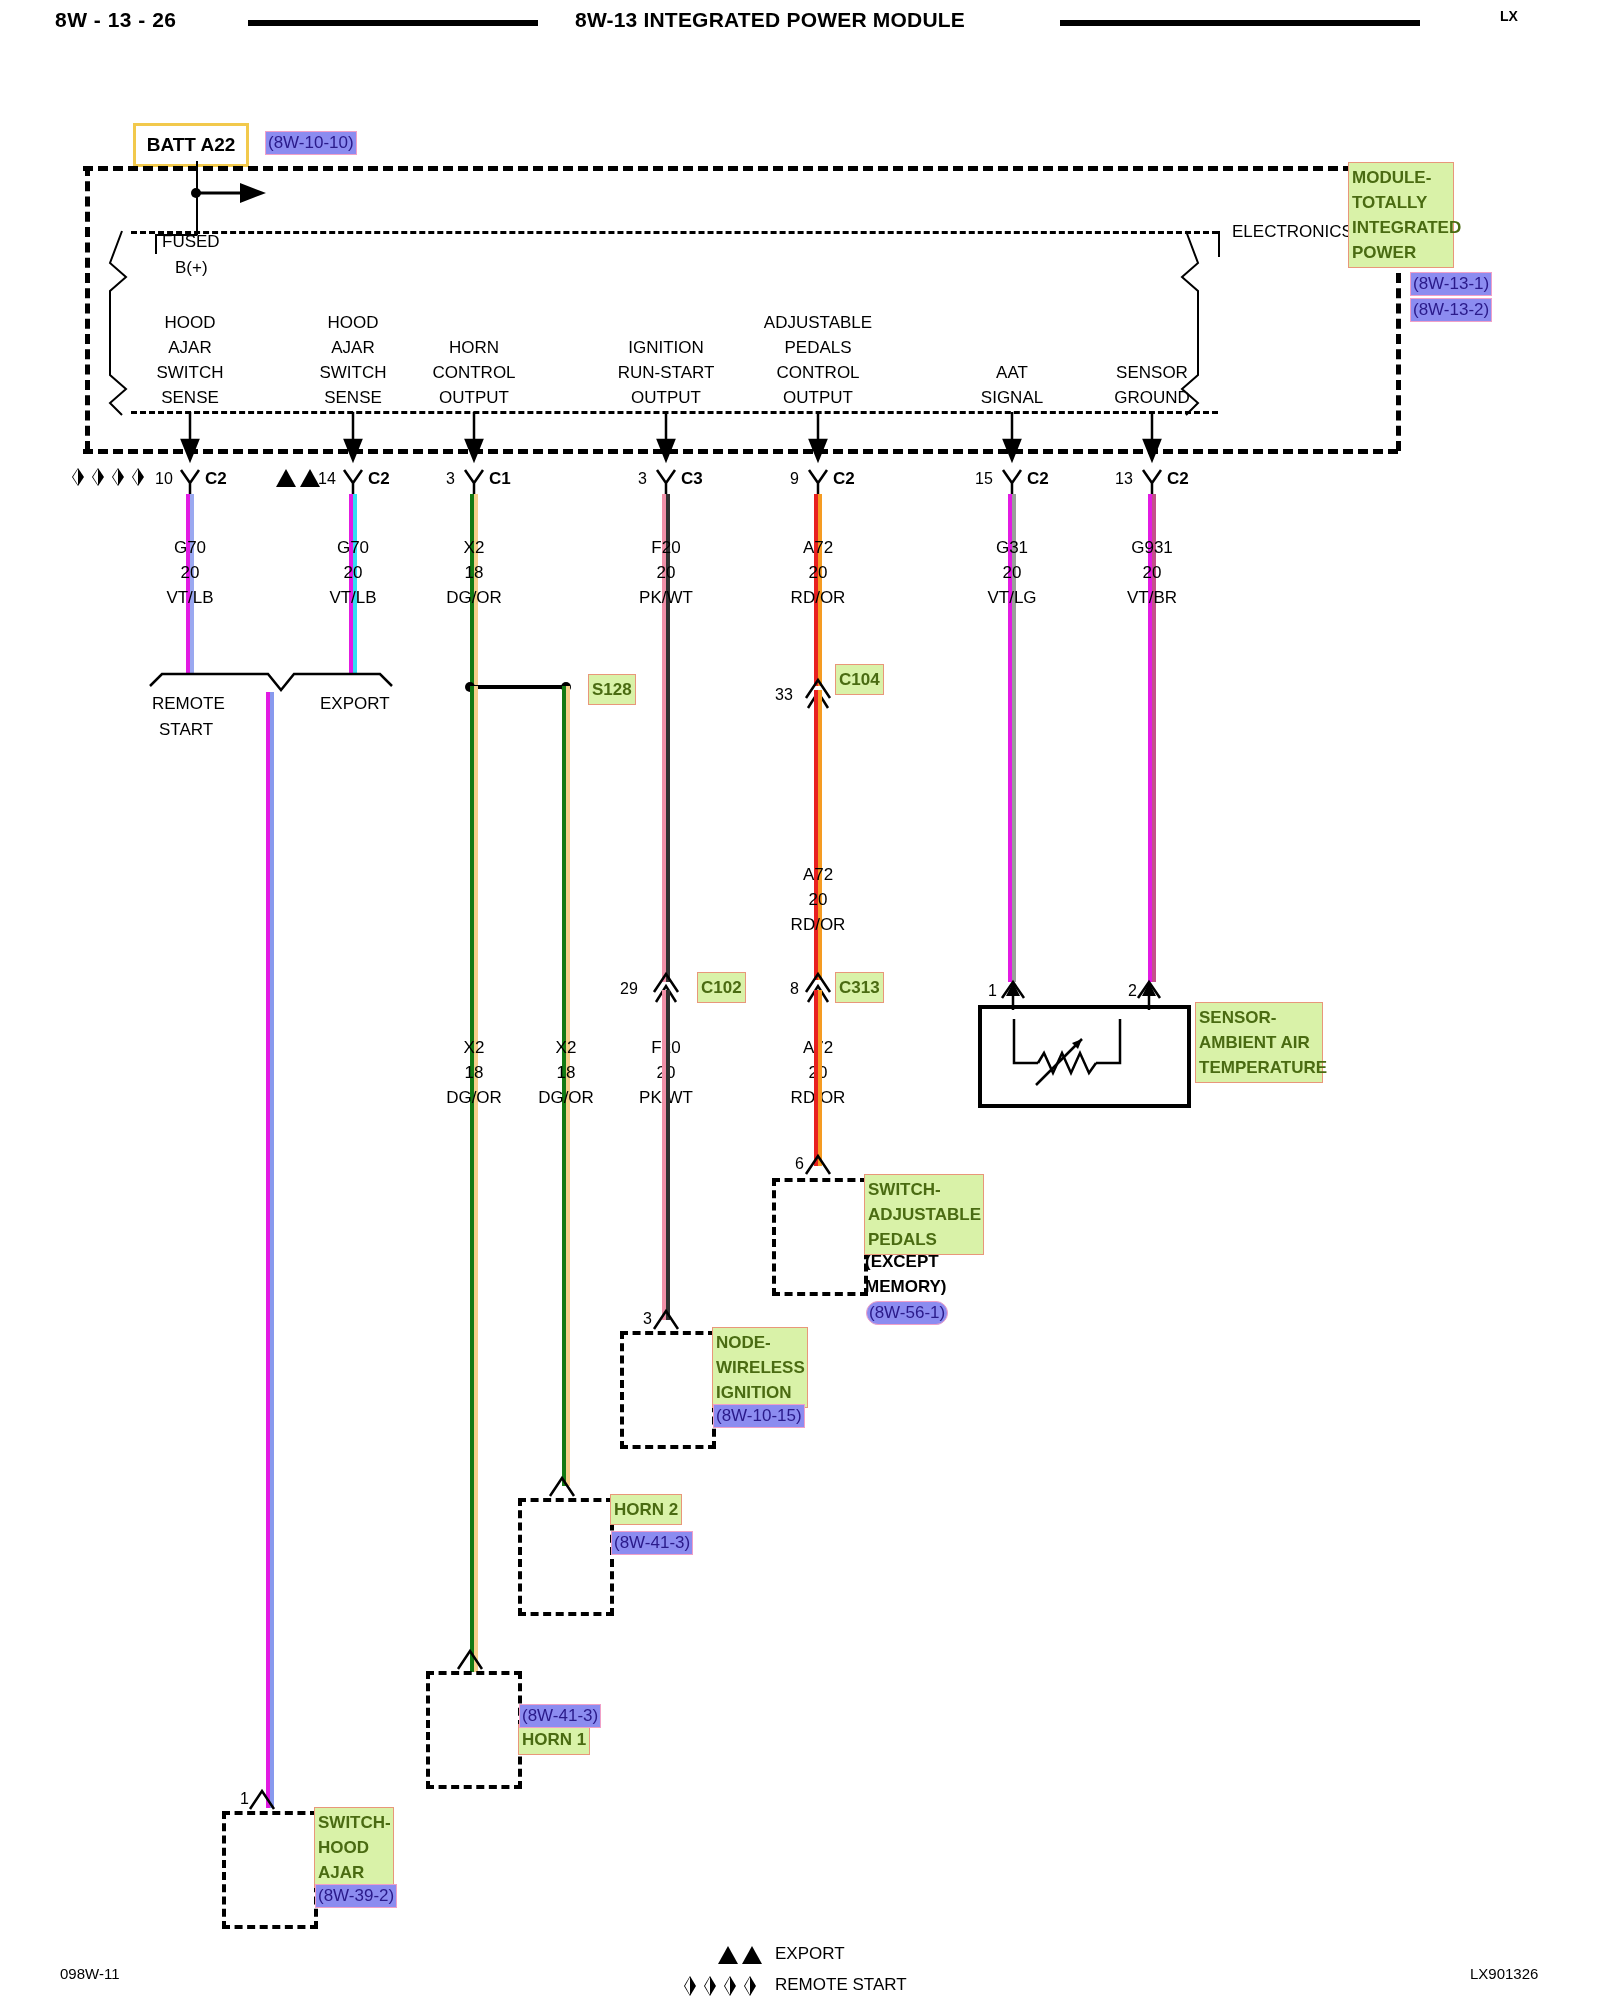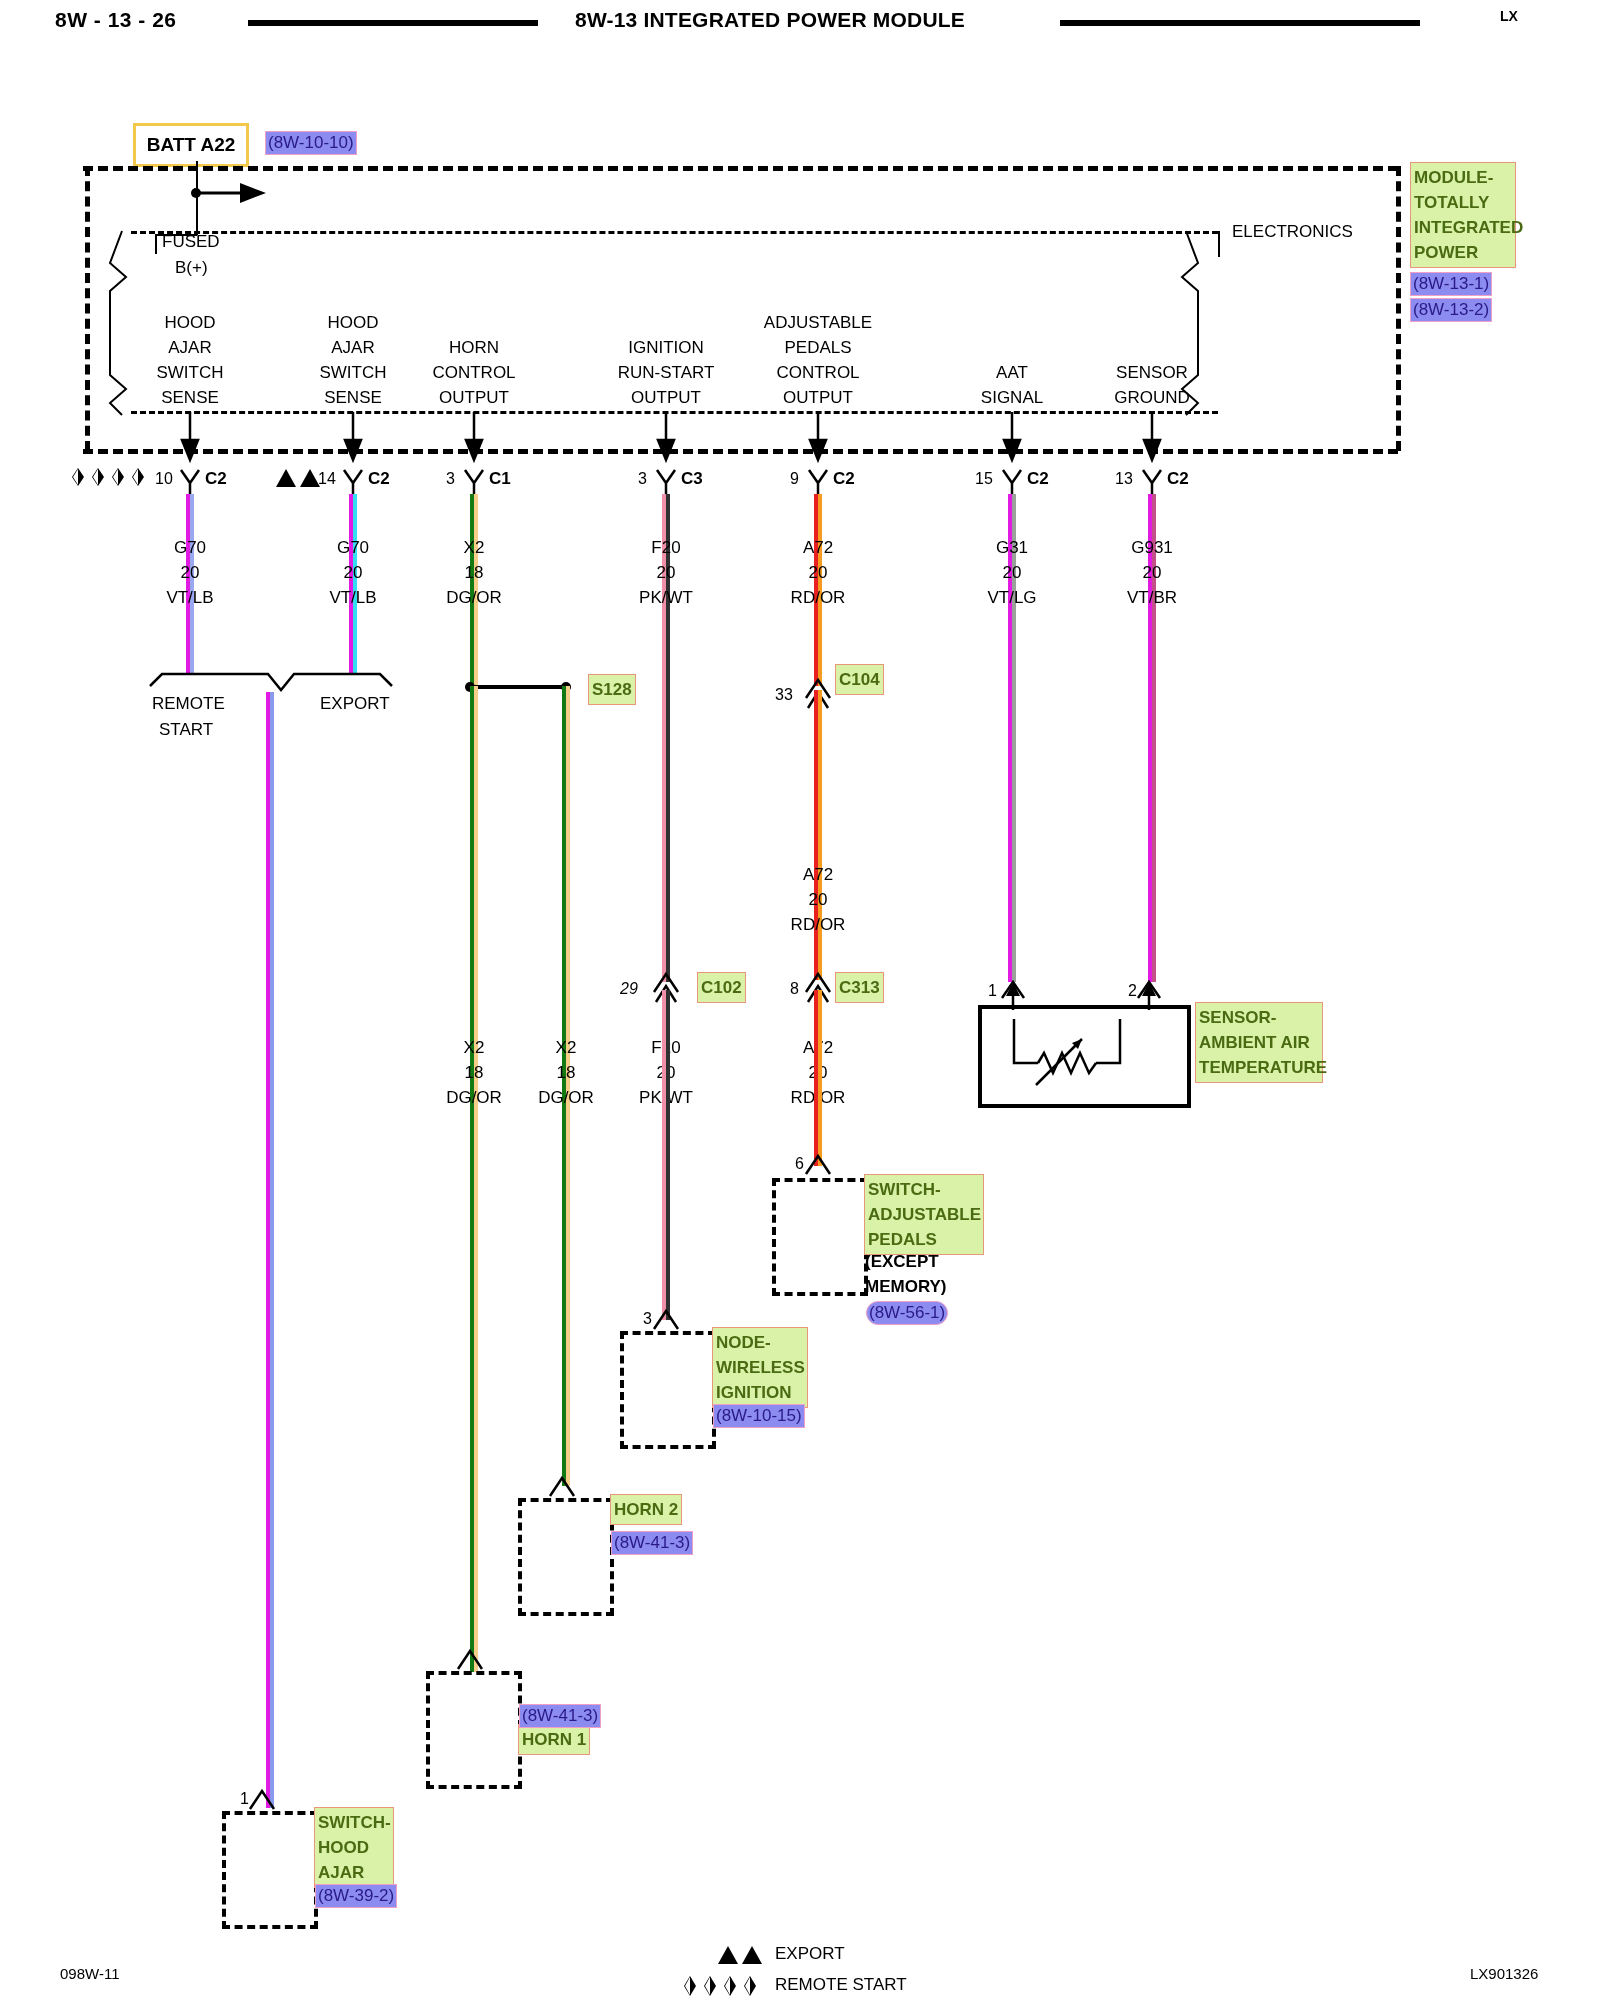--- a/index.html
+++ b/index.html
@@ -99,21 +99,21 @@
 <svg class="abs" style="left:190px;top:180px;" width="80" height="26">
   <circle cx="6" cy="13" r="5" fill="#000"></circle>
   <line x1="6" y1="13" x2="50" y2="13" stroke="#000" stroke-width="3"></line>
   <polygon points="50,3 76,13 50,23" fill="#000"></polygon>
 </svg>
 <div class="solid-h" style="left:155px;top:234px;width:42px;"></div>
 <div class="solid-v" style="left:155px;top:234px;height:20px;"></div>
 <div class="lbl" style="left:162px;top:232px;">FUSED</div>
 <div class="lbl" style="left:175px;top:258px;">B(+)</div>
 
-<div class="green-tag multi" style="left:1410px;top:162px;width:98px;">
+<div class="green-tag multi" style="left:1348px;top:162px;width:98px;">
   <span>MODULE-</span><br>
   <span>TOTALLY</span><br>
   <span>INTEGRATED</span><br>
   <span>POWER</span>
 </div>
 <div class="ref-tag" style="left:1410px;top:272px;">(8W-13-1)</div>
 <div class="ref-tag" style="left:1410px;top:298px;">(8W-13-2)</div>
 
 <div class="lbl-c" style="left:190px;top:313px;">HOOD</div>
 <div class="lbl-c" style="left:190px;top:338px;">AJAR</div>
@@ -290,21 +290,21 @@
 <div class="lbl-c" style="left:818px;top:865px;">A72</div>
 <div class="lbl-c" style="left:818px;top:890px;">20</div>
 <div class="lbl-c" style="left:818px;top:915px;">RD/OR</div>
 
 <svg class="abs" style="left:642px;top:966px;" width="50" height="40">
   <g stroke="#000" stroke-width="2.5" fill="none">
     <path d="M12 26 L24 8 L36 26"></path>
     <path d="M14 36 L24 20 L34 36"></path>
   </g>
 </svg>
-<div class="lbl-sm" style="left:620px;top:980px;font-style:italic;">29</div>
+<div class="lbl-sm" style="left:620px;top:980px;">29</div>
 <div class="green-tag" style="left:697px;top:972px;">C102</div>
 
 <svg class="abs" style="left:794px;top:966px;" width="50" height="40">
   <g stroke="#000" stroke-width="2.5" fill="none">
     <path d="M12 26 L24 8 L36 26"></path>
     <path d="M14 36 L24 20 L34 36"></path>
   </g>
 </svg>
 <div class="lbl-sm" style="left:790px;top:980px;">8</div>
 <div class="green-tag" style="left:835px;top:972px;">C313</div>

